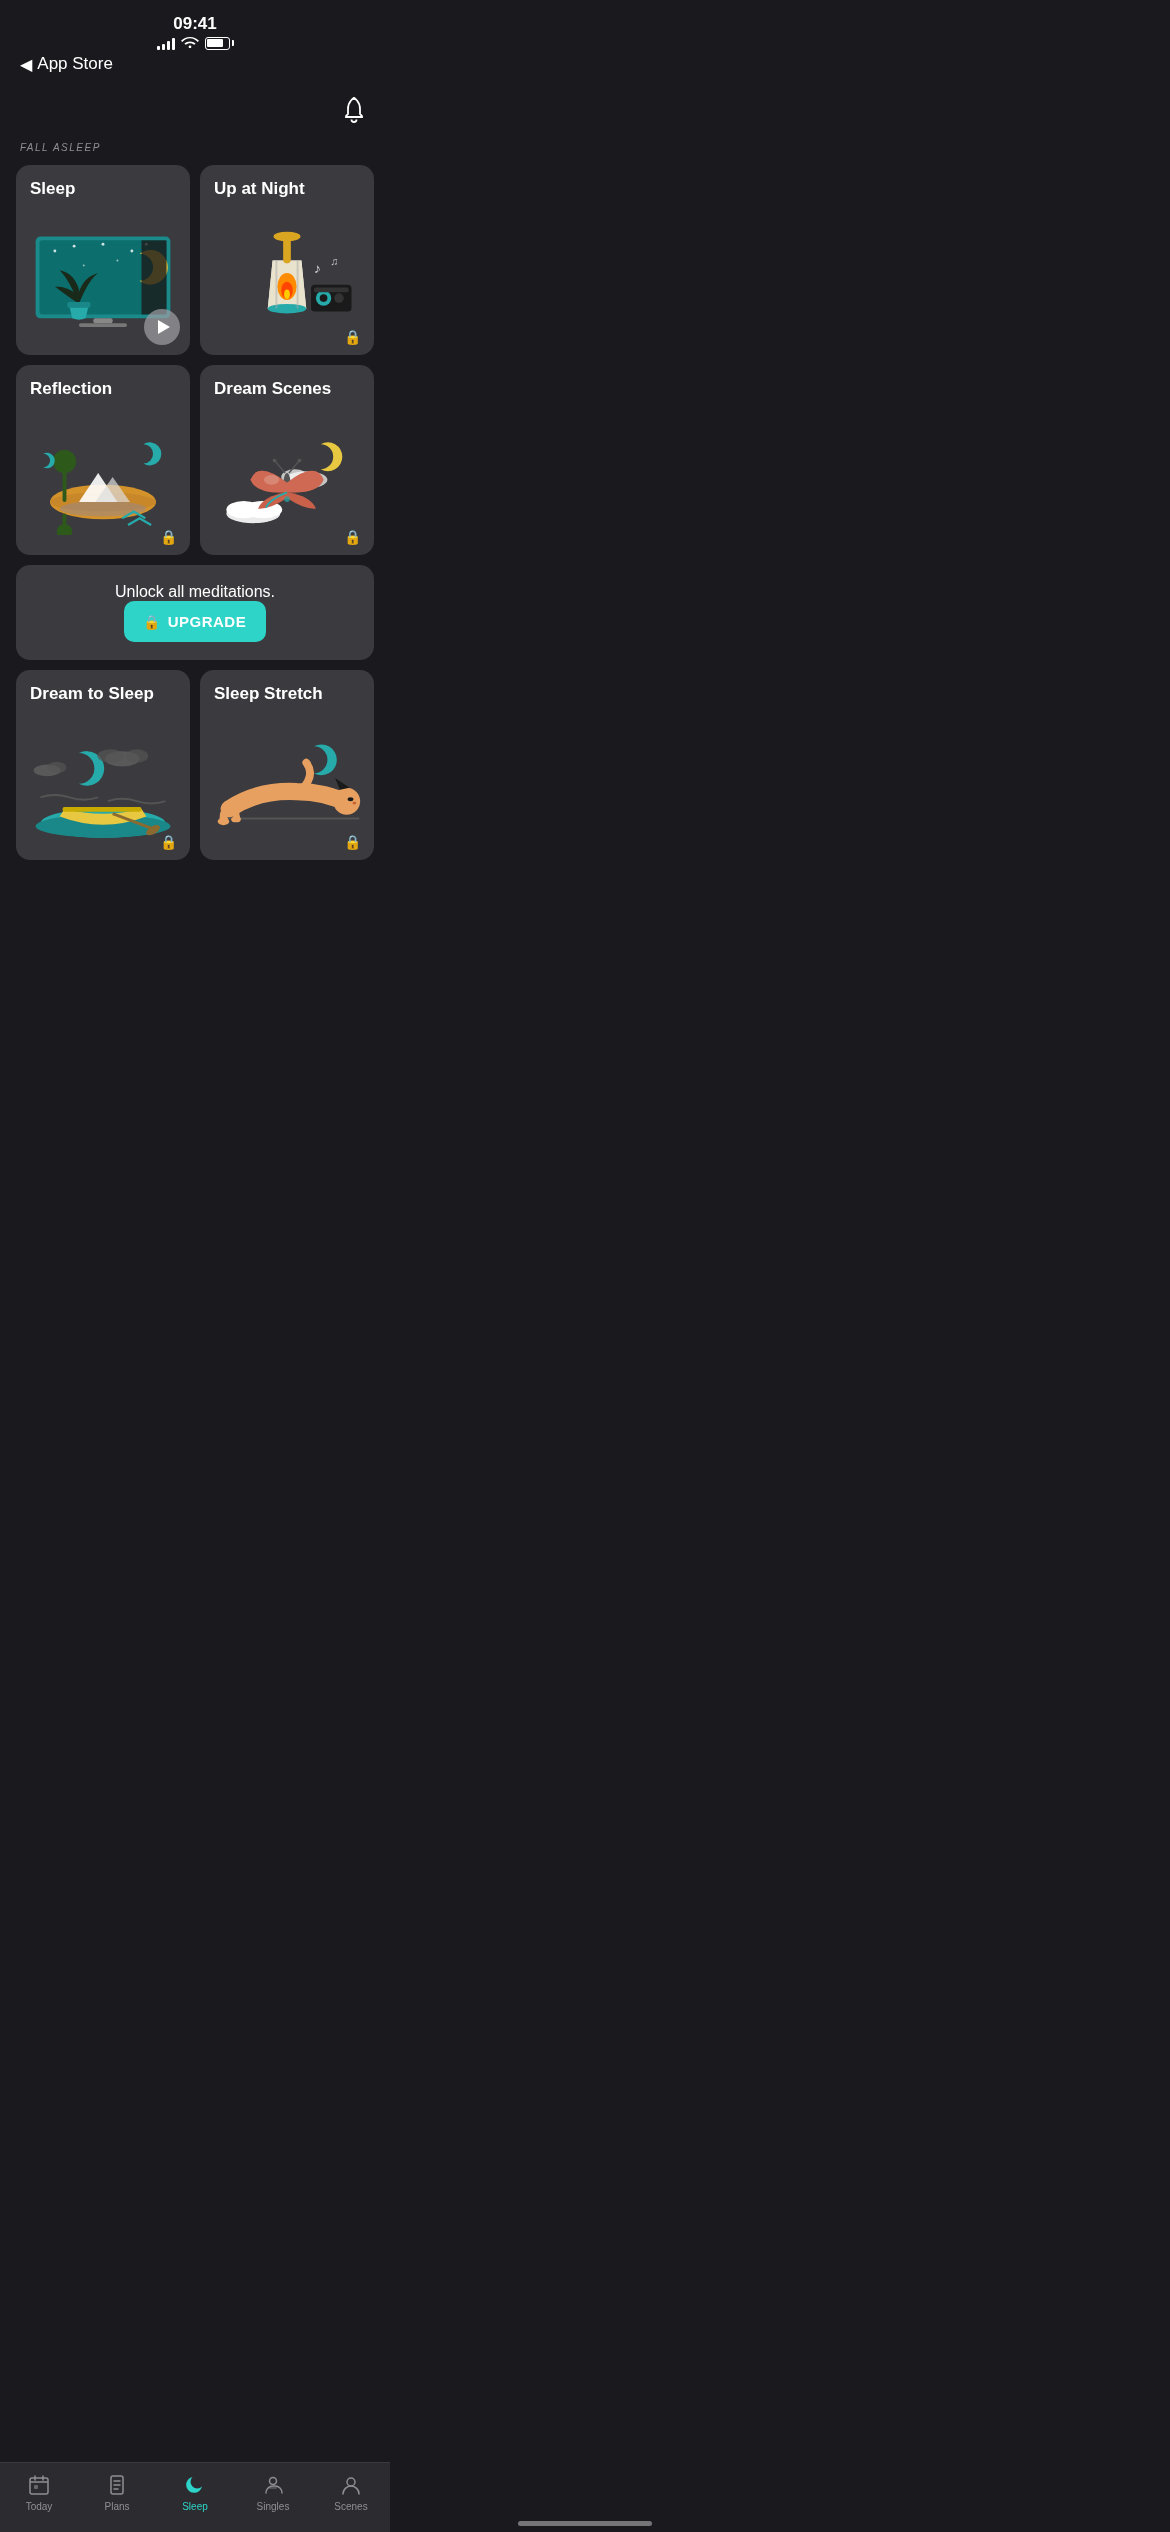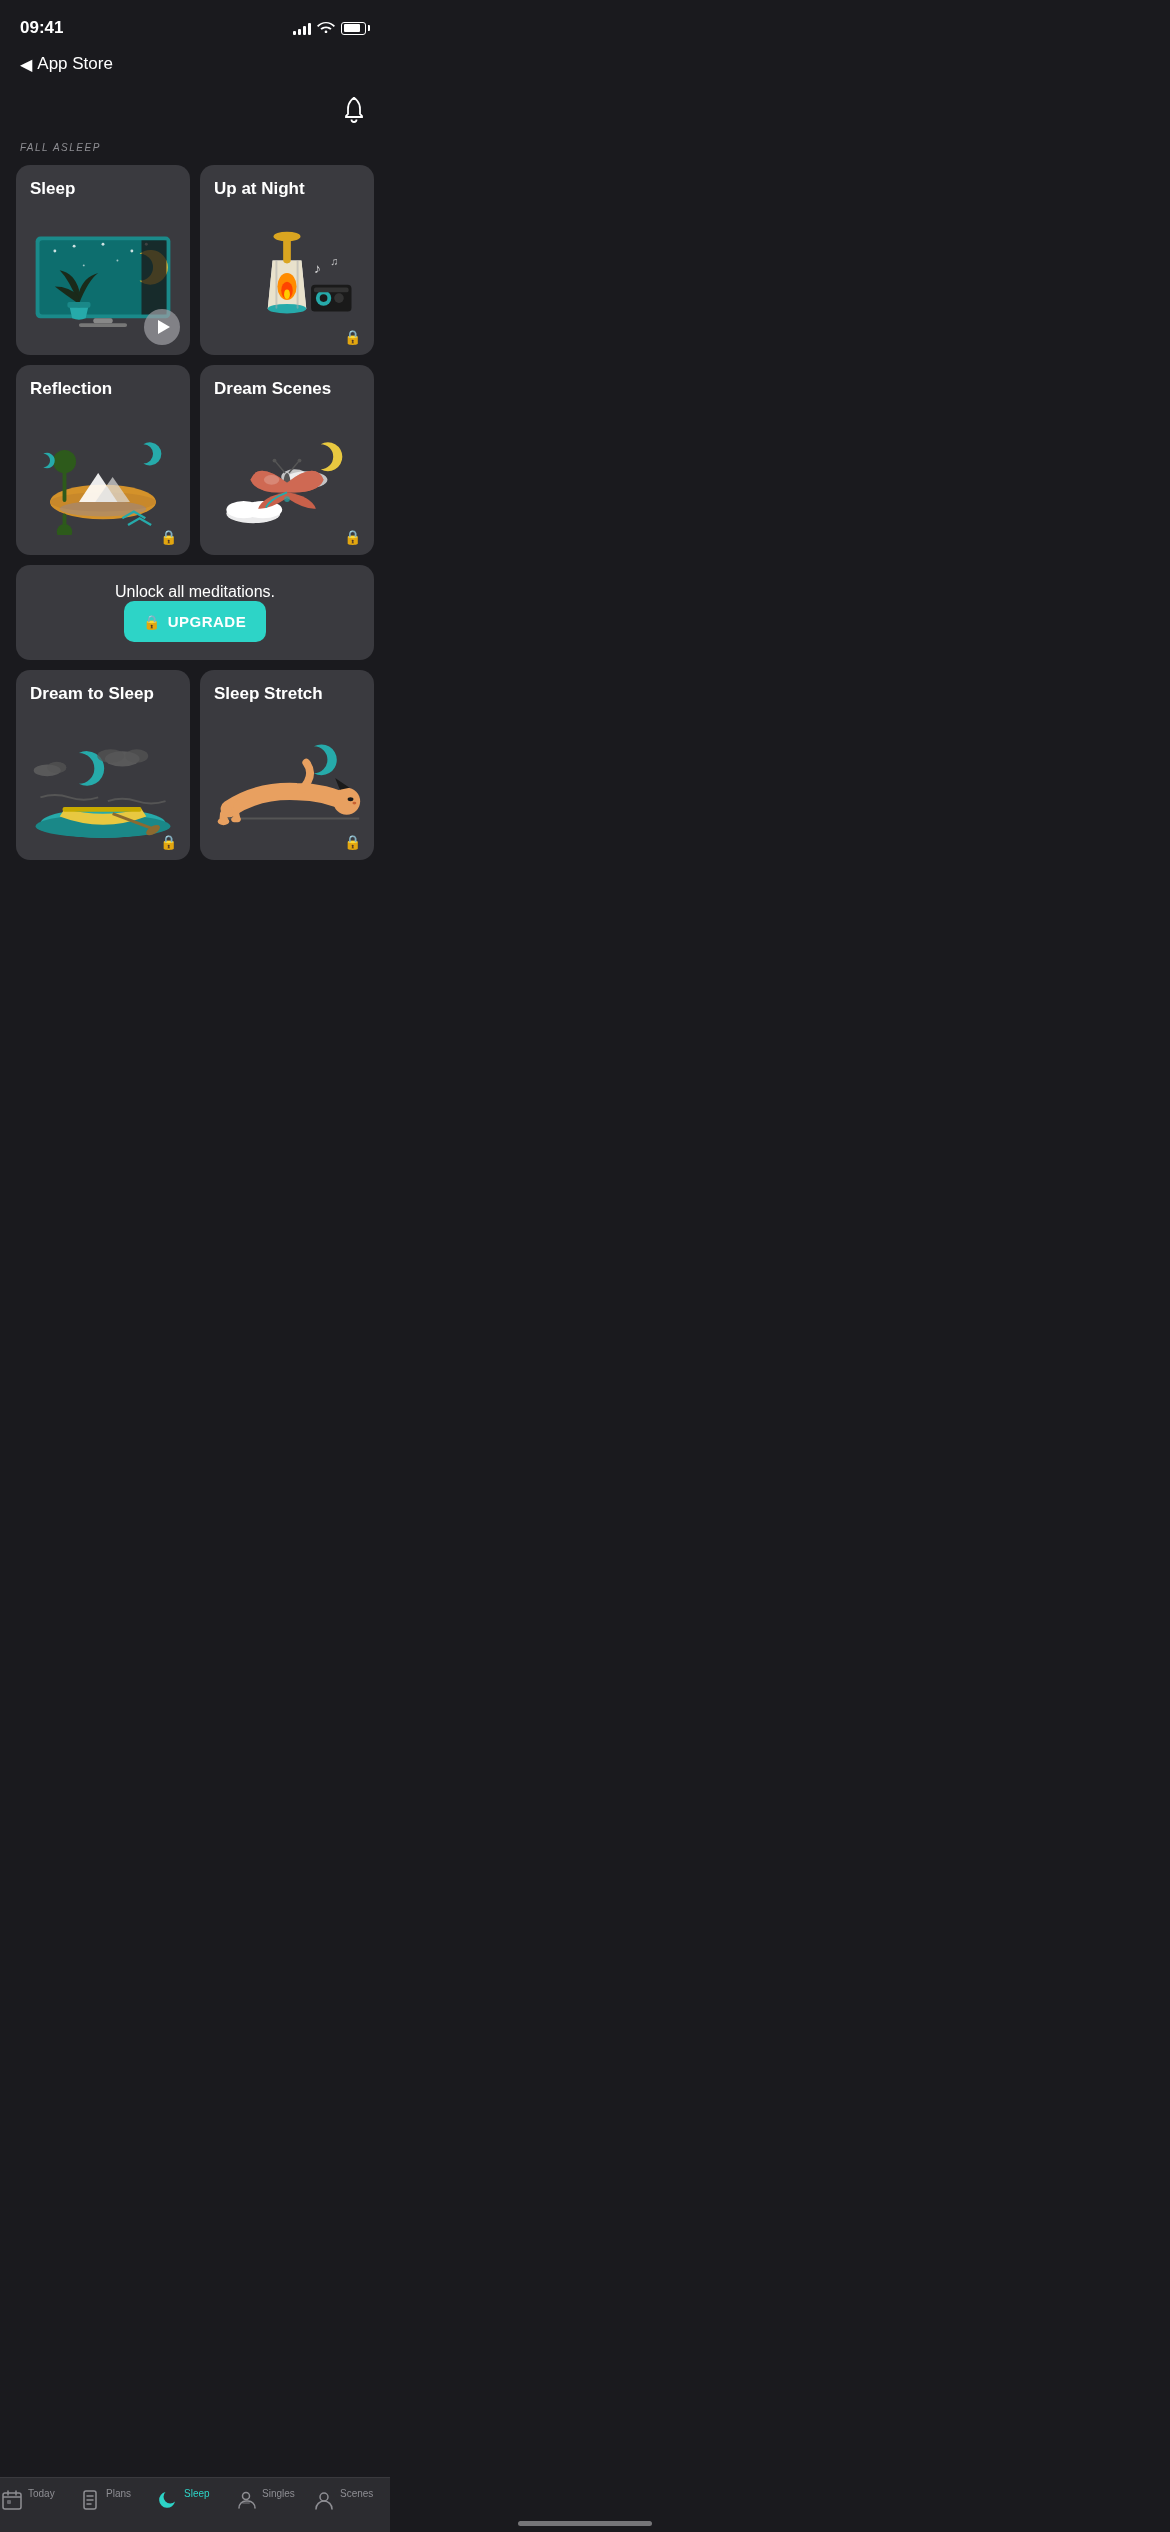--- a/index.html
+++ b/index.html
@@ -14,20 +14,21 @@
       position: relative;
     }
 
     
     .status-bar {
       display: flex;
       justify-content: space-between;
       align-items: center;
       padding: 14px 20px 8px;
       height: 50px;
+      flex-direction: column;
     }
     .status-time {
       font-size: 17px;
       font-weight: 600;
       color: #fff;
     }
     .status-icons {
       display: flex;
       align-items: center;
       gap: 6px;
@@ -213,21 +214,22 @@
       width: 390px;
       background: #2c2c30;
       border-top: 1px solid #3a3a3e;
       display: flex;
       justify-content: space-around;
       align-items: center;
       padding: 10px 0 20px;
     }
     .nav-item {
       display: flex;
-      flex-direction: row;
+      flex-direction: column;
+      align-items: center;
       gap: 4px;
       cursor: pointer;
       flex: 1;
     }
     .nav-item-label {
       font-size: 10px;
       font-weight: 500;
       color: #8e8e93;
     }
     .nav-item.active .nav-item-label { color: #2dd4c7; }

